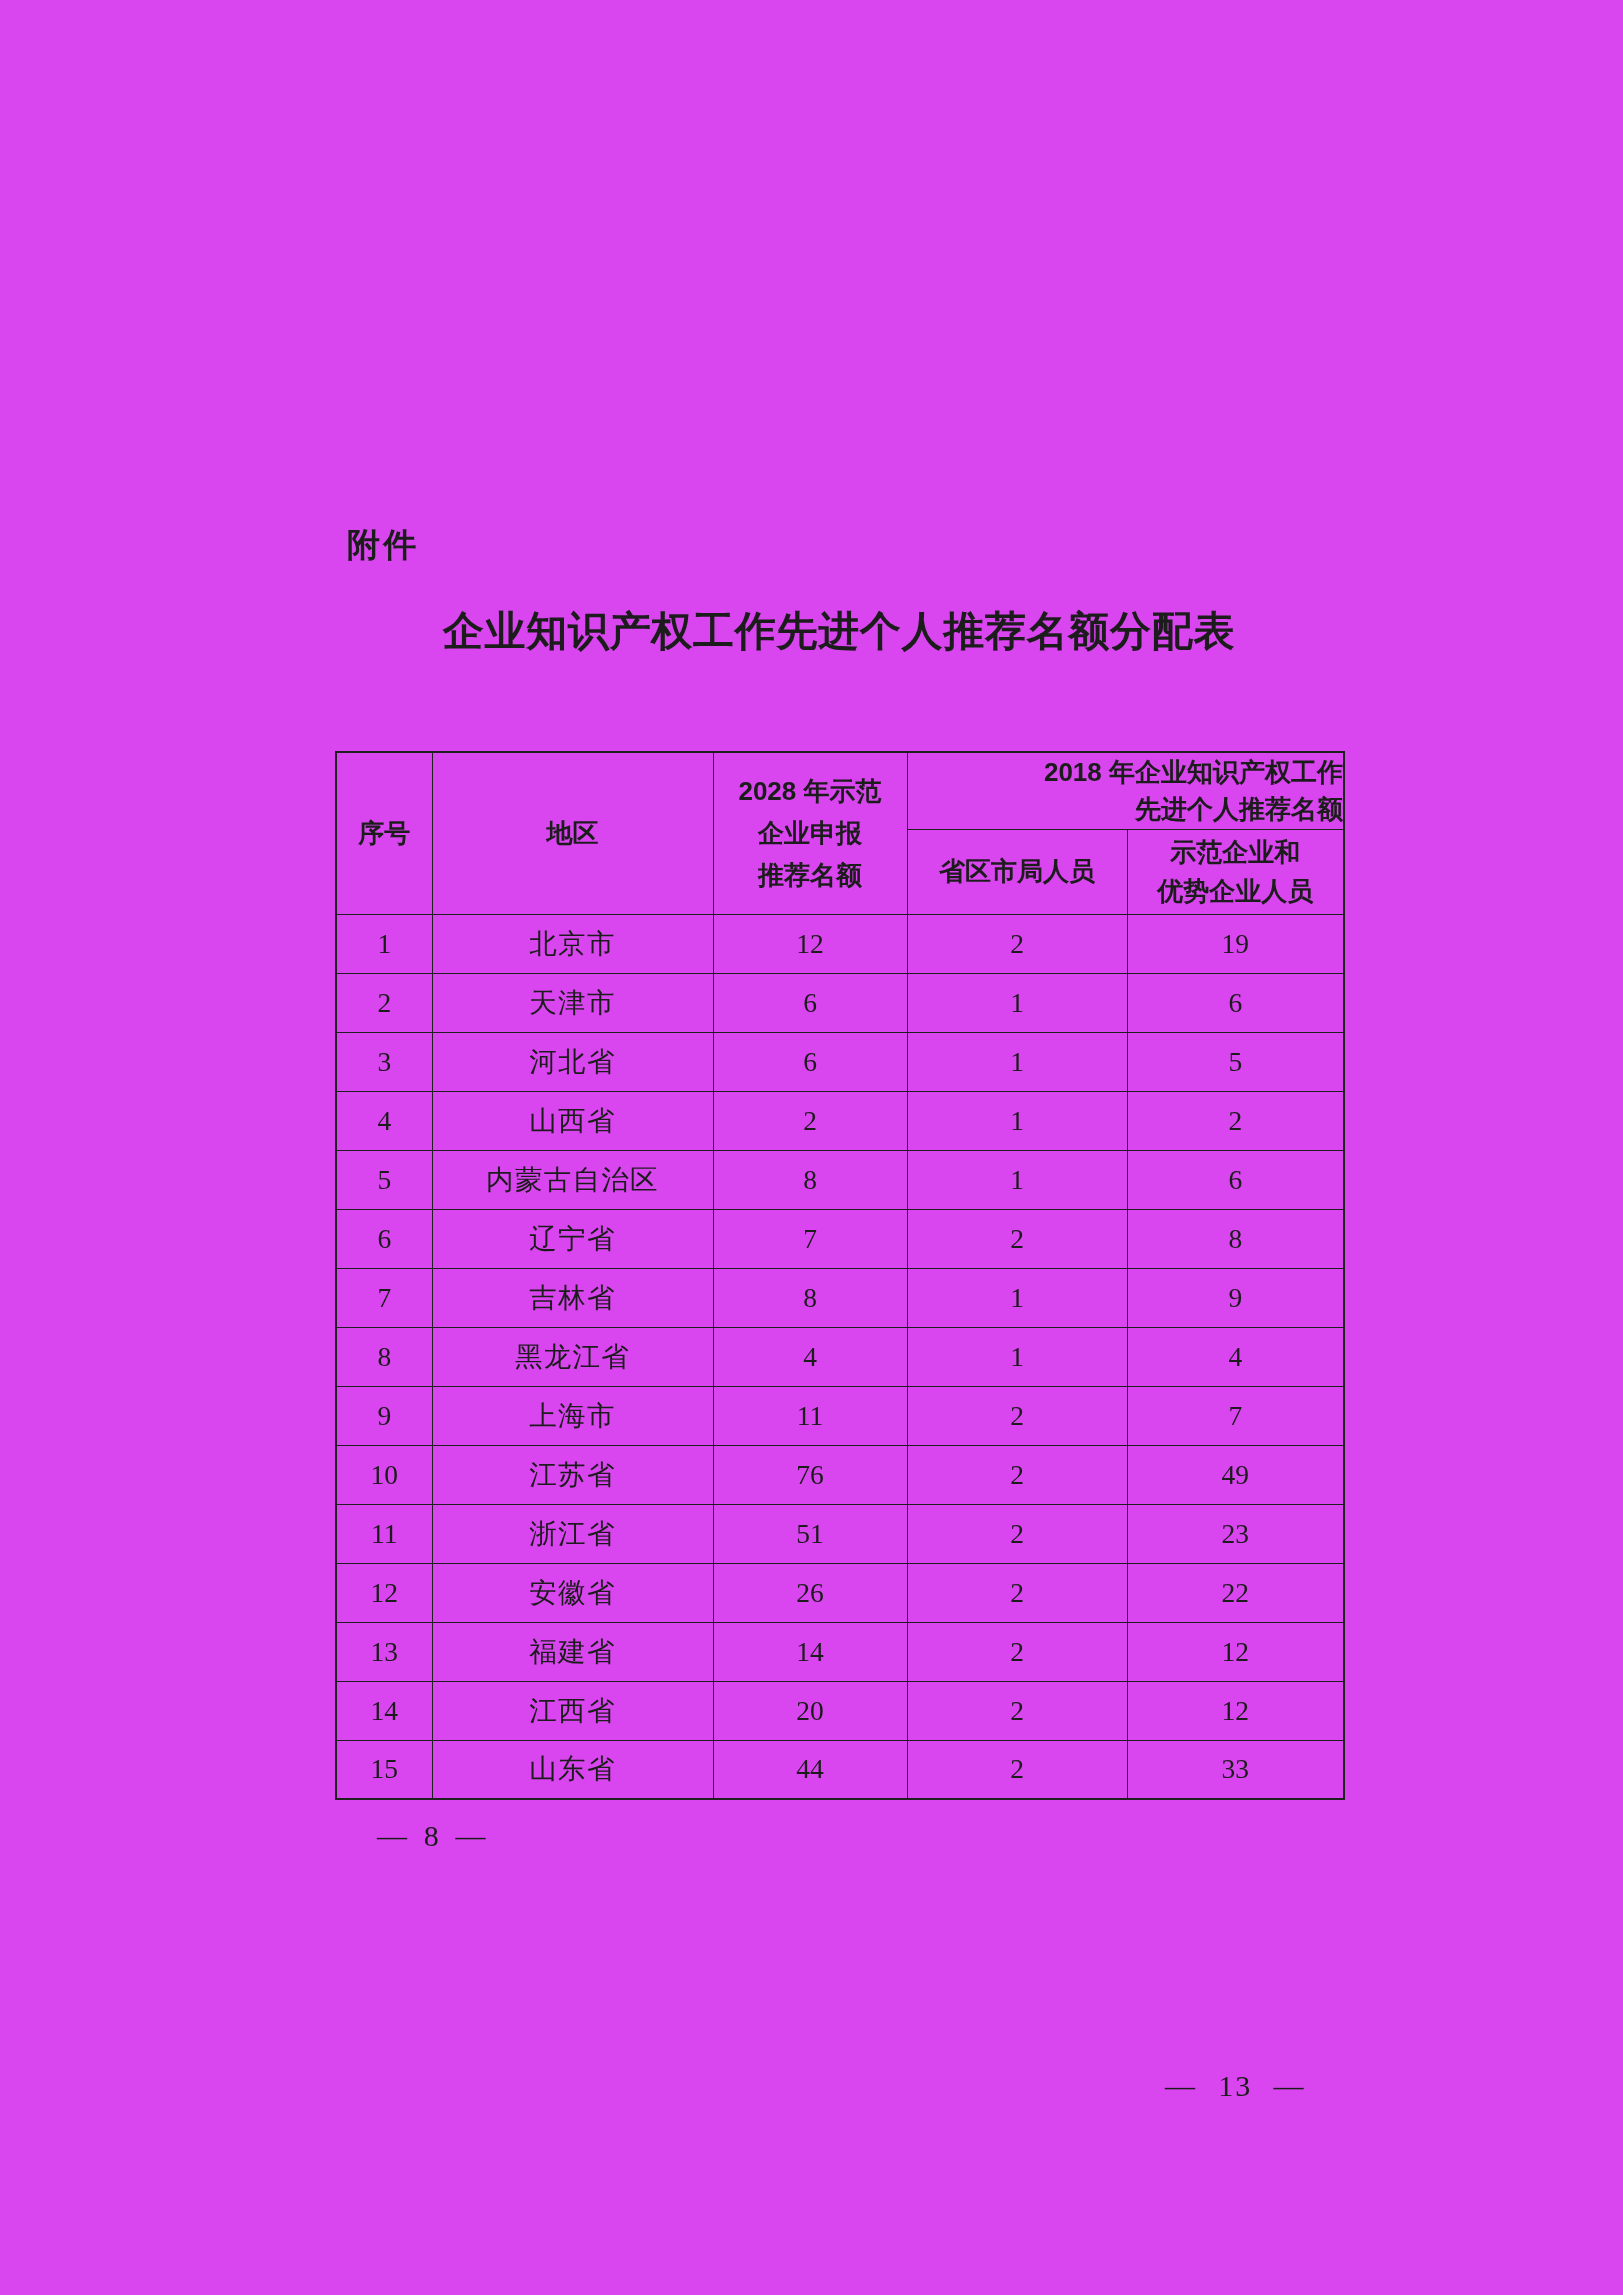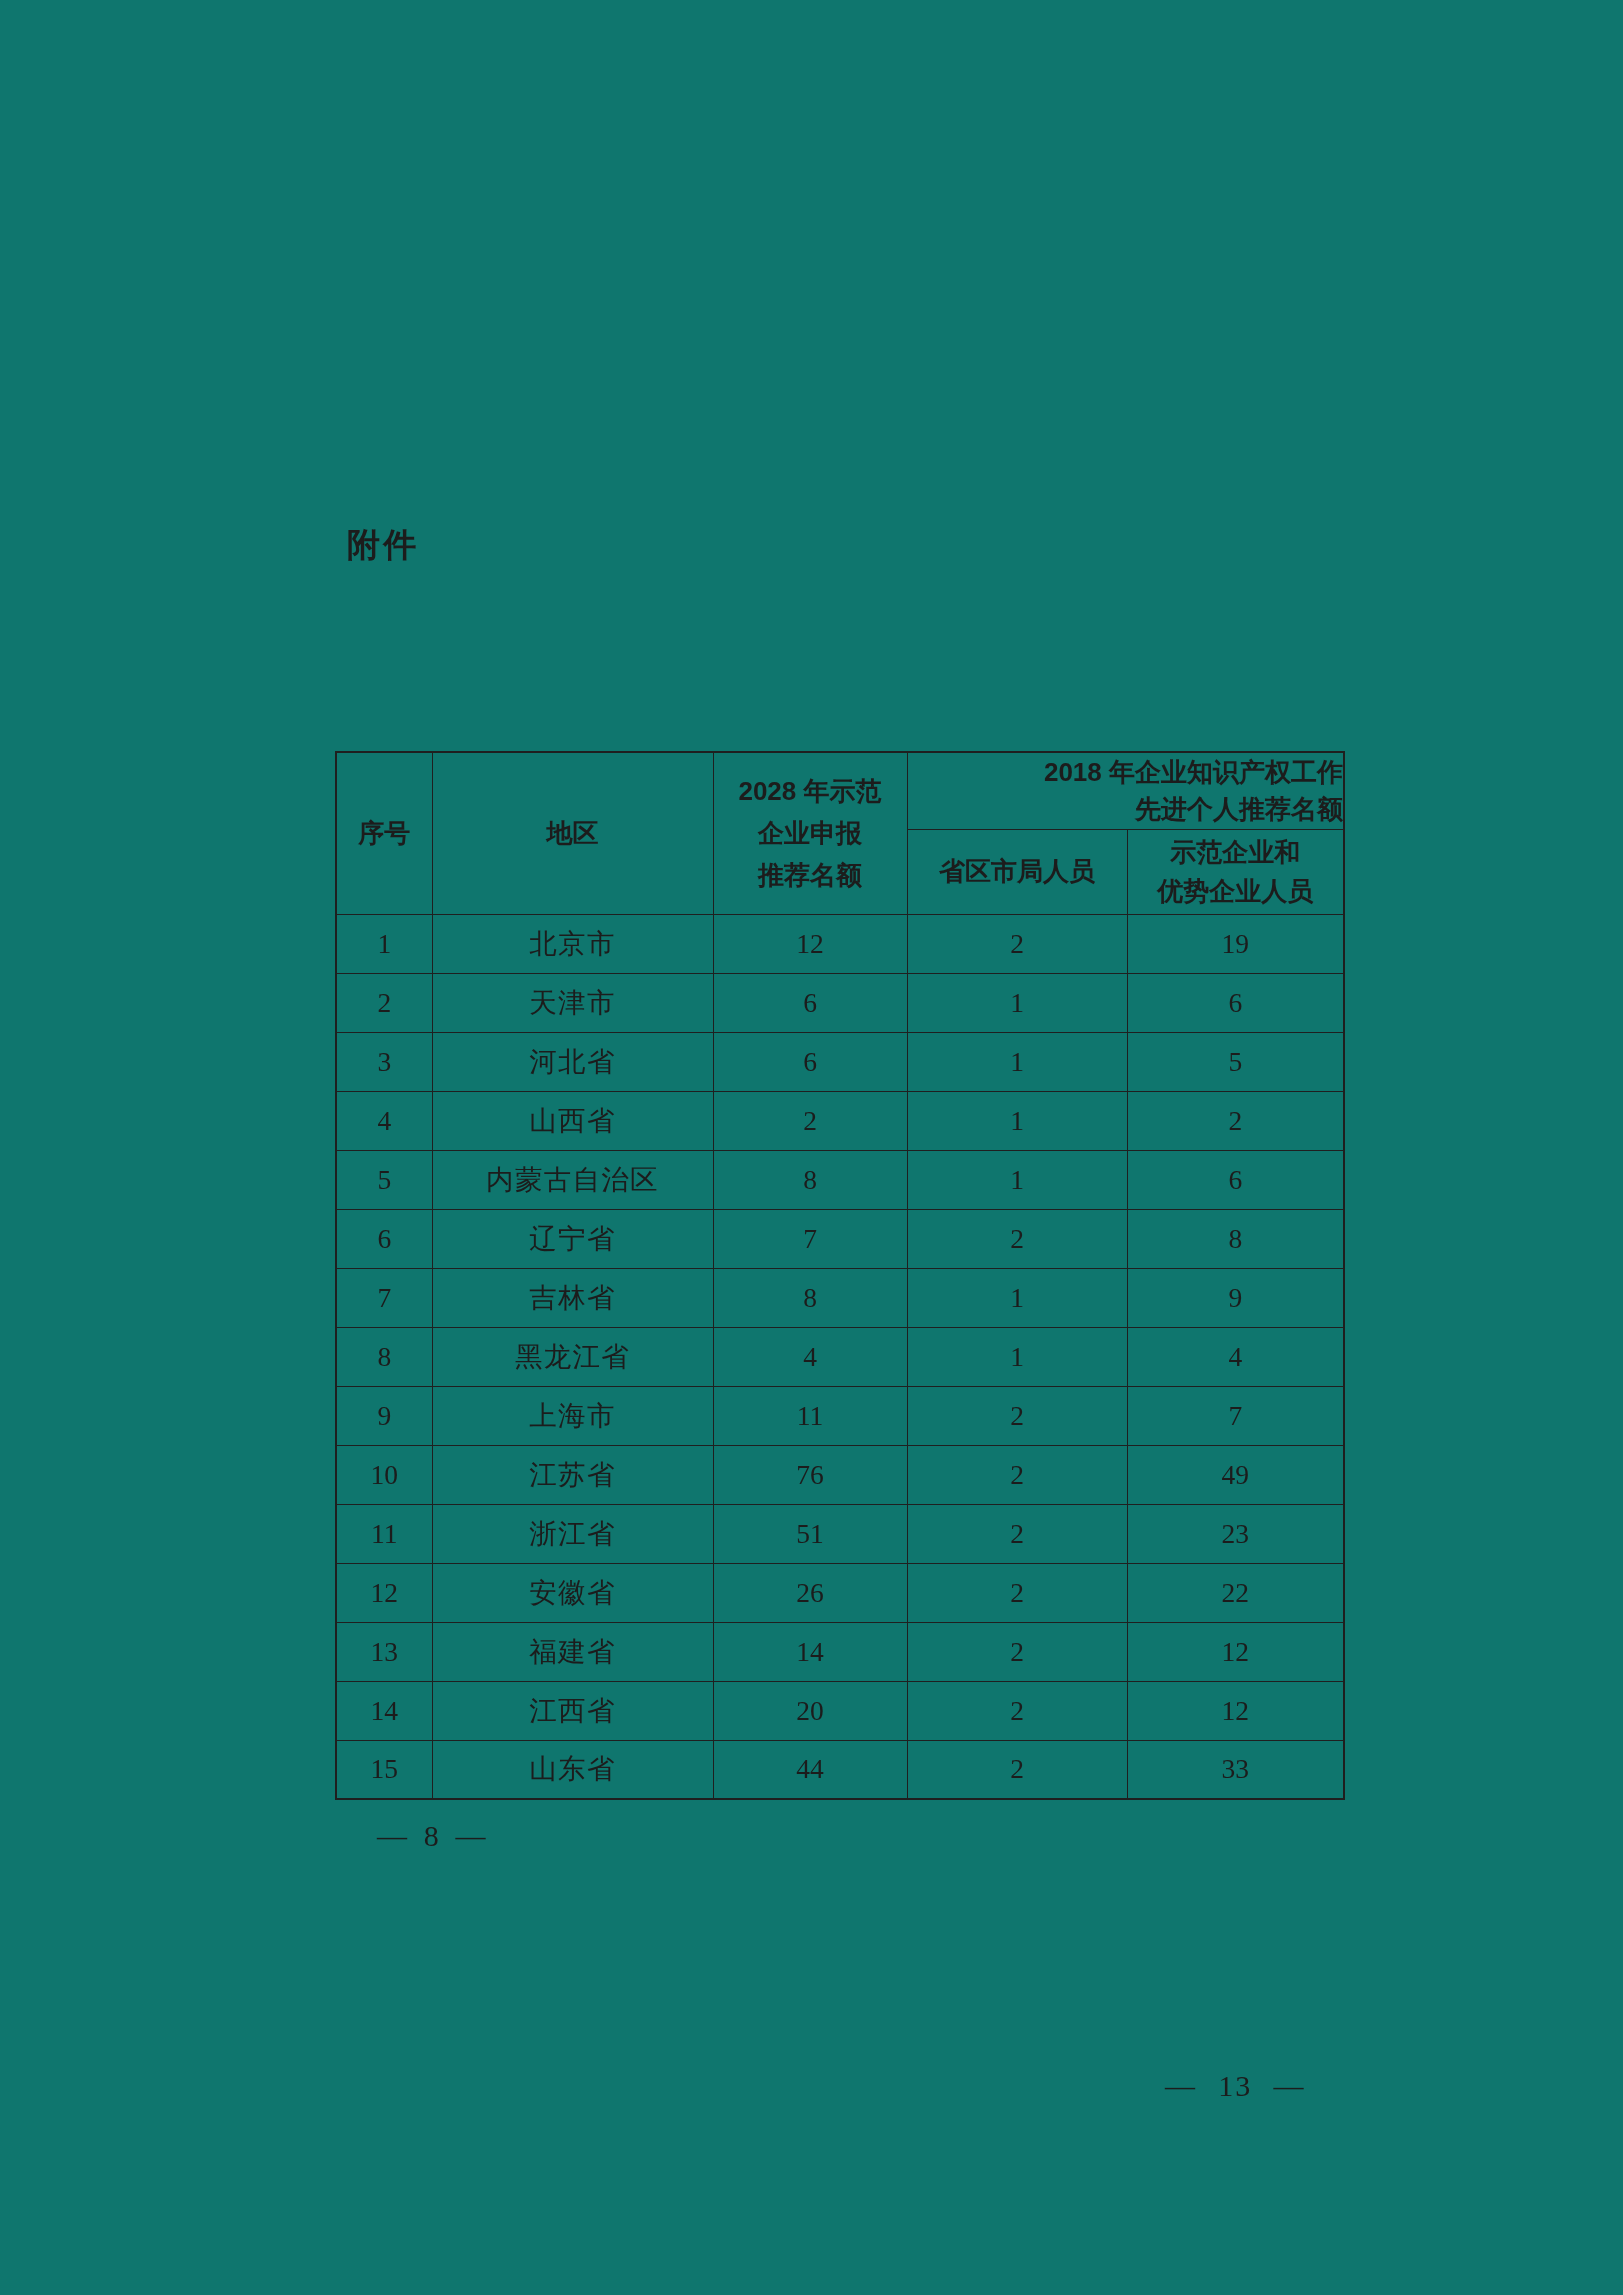--- a/index.html
+++ b/index.html
@@ -1,20 +1,20 @@
 <!DOCTYPE html>
 <html style="font-size:10.5px"><head>
 <meta charset="utf-8">
 <style>
   html, body { margin: 0; padding: 0; background: #e8e8e8; }
   .page {
     position: relative;
     width: 1623px;
     height: 2295px;
-    background: #0f766e;
+    background: #d946ef;
     color: #1c1c1c;
     font-family: "Liberation Serif", serif;
     overflow: hidden;
   }
   .attachment-label {
     position: absolute;
     left: 347px;
     top: 523px;
     font-family: "Liberation Sans", sans-serif;
     font-weight: bold;
@@ -85,20 +85,21 @@
   }
 </style>
 </head>
 <body>
 
 <div class="page">
 
   <div class="attachment-label">附件</div>
 
   <div class="doc-title">
+    <span class="title-line">企业知识产权工作先进个人推荐名额分配表</span>
   </div>
 
   <table class="quota-table">
     <colgroup>
       <col style="width:96px">
       <col style="width:281px">
       <col style="width:194px">
       <col style="width:220px">
       <col style="width:217px">
     </colgroup>

